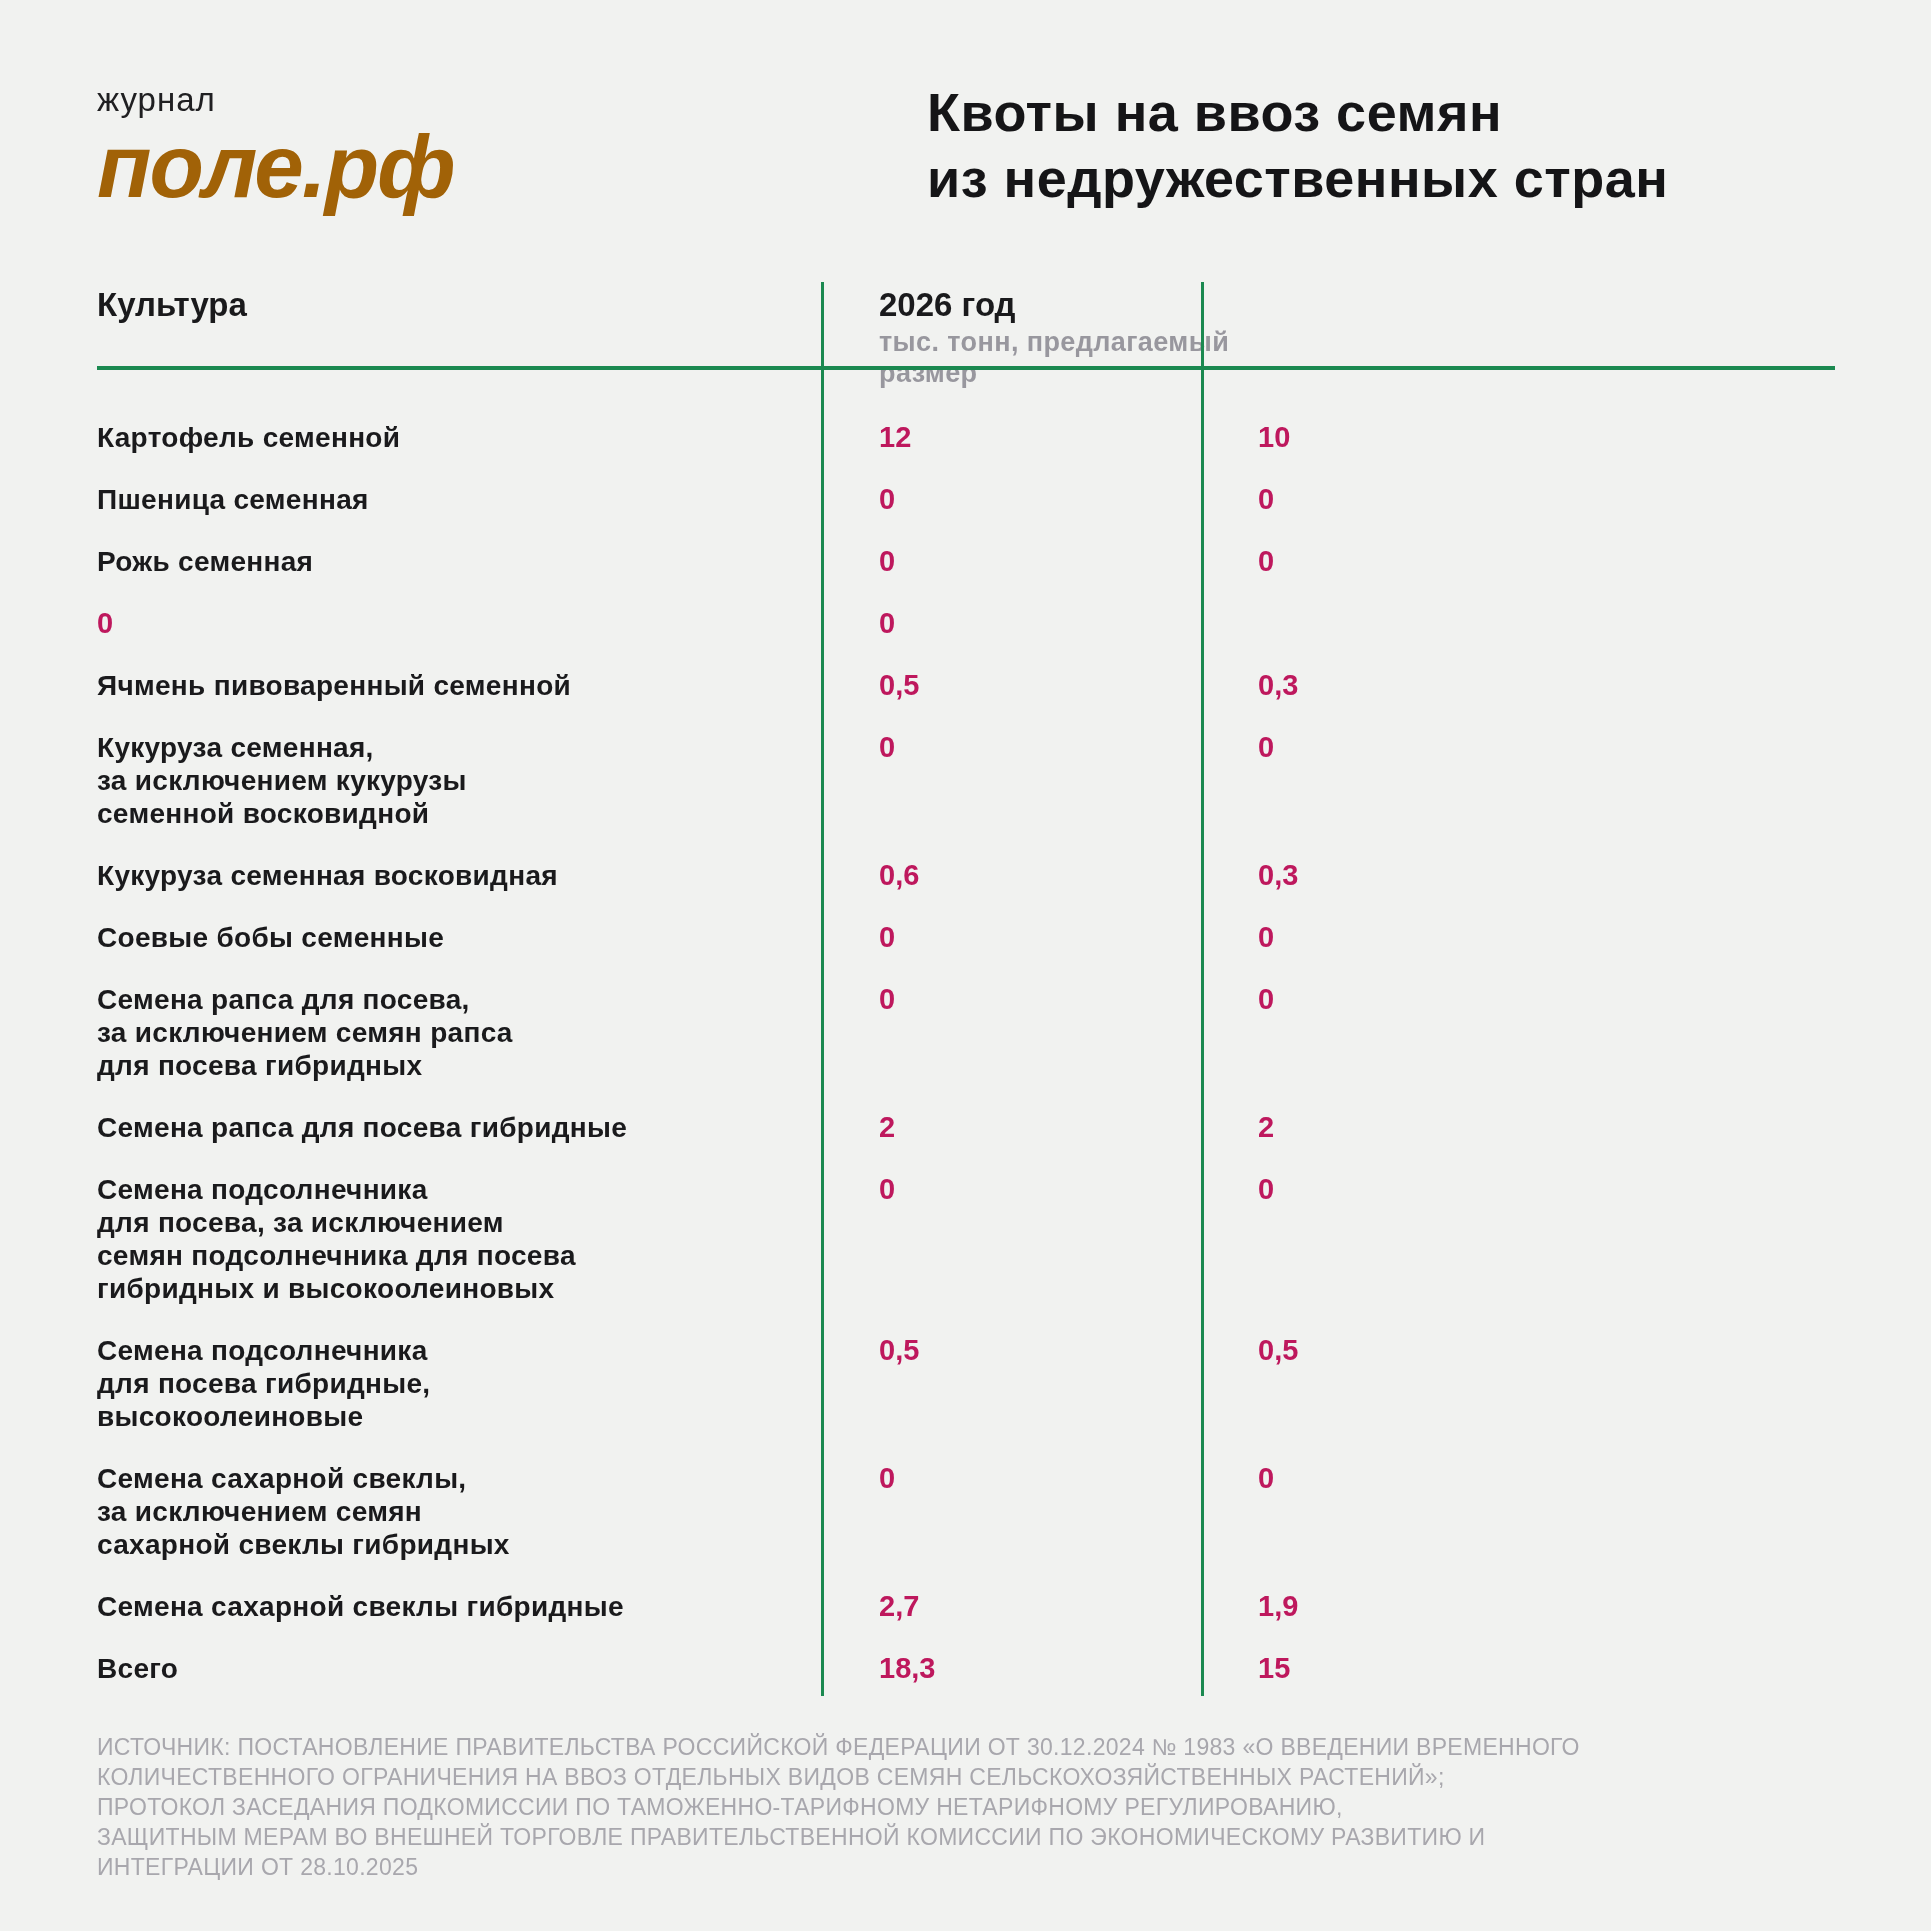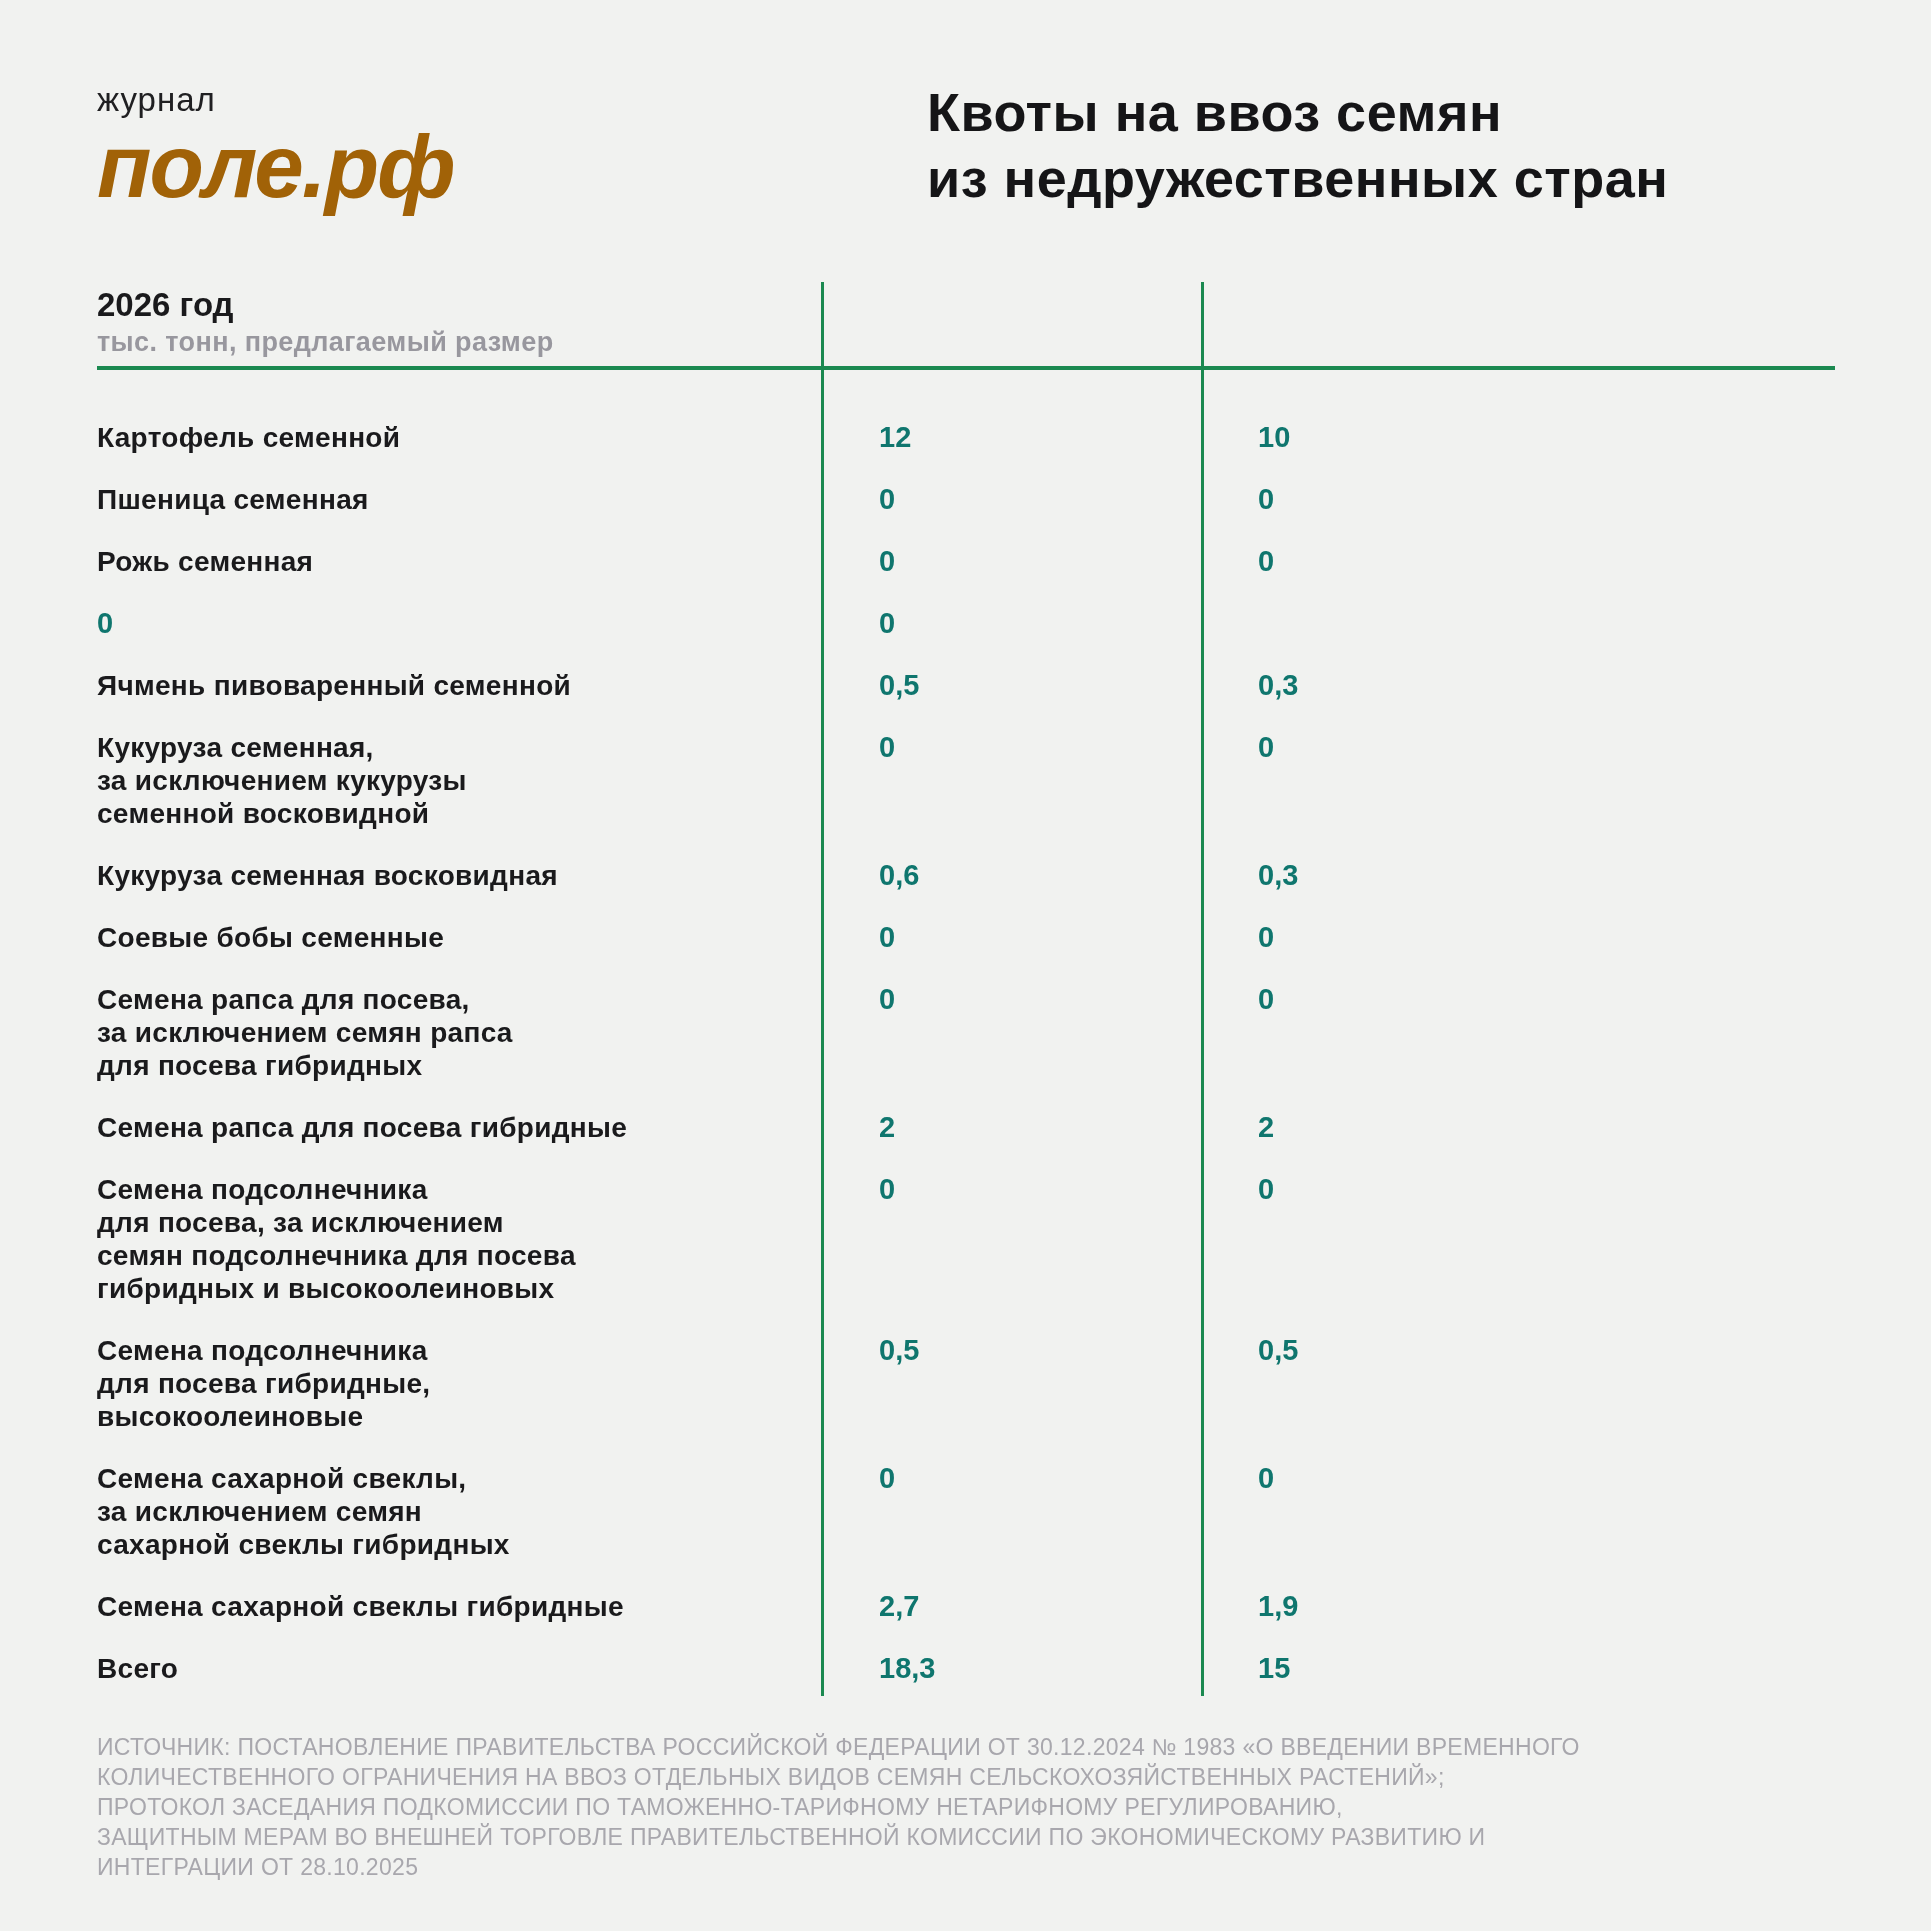--- a/index.html
+++ b/index.html
@@ -32,21 +32,21 @@
   .vline { position:absolute; top:282px; width:2.9px; height:1414px; }
   .vline-1 { left:821px; }
   .vline-2 { left:1201px; }
   
   .rows { position:absolute; left:97px; top:393px; width:1738px; }
   .row { display:grid; grid-template-columns:782px 379px 1fr; margin-bottom:29px; align-items:start;margin-top:28px; }
   .row .label {
     font-size:28px; font-weight:700; line-height:33px;
     white-space:pre-line; letter-spacing:0.3px; color:#1a1a1c;
   }
-  .row .val { font-size:29px; font-weight:700; line-height:33px; color:#0f766e; }
+  .row .val { font-size:29px; font-weight:700; line-height:33px; color:#be185d; }
   
   .source {
     position:absolute; left:97px; top:1732px; width:1506px;
     font-size:23px; line-height:30px; font-weight:400;
     color:#a8a7ad; white-space:pre-line; letter-spacing:0.3px;
   }
 </style>
 </head>
 <body>
 
@@ -54,20 +54,23 @@
 
   <div class="logo">
     <div class="logo-top">журнал</div>
     <div class="logo-brand" style="color:#a16207;font-style:italic;">поле.рф</div>
   </div>
 
   <h1 class="title">Квоты на ввоз семян
 из недружественных стран</h1>
 
   <div class="thead">
+    <div>
+      <div class="col-title">Культура</div>
+    </div>
     <div>
       <div class="col-title">2026 год</div>
       <div class="col-sub">тыс. тонн, предлагаемый размер</div>
     </div>
   </div>
 
   <div class="hline" style="background:#1b8950;"></div>
   <div class="vline vline-1" style="background:#1b8950;"></div>
   <div class="vline vline-2" style="background:#1b8950;"></div>
 

